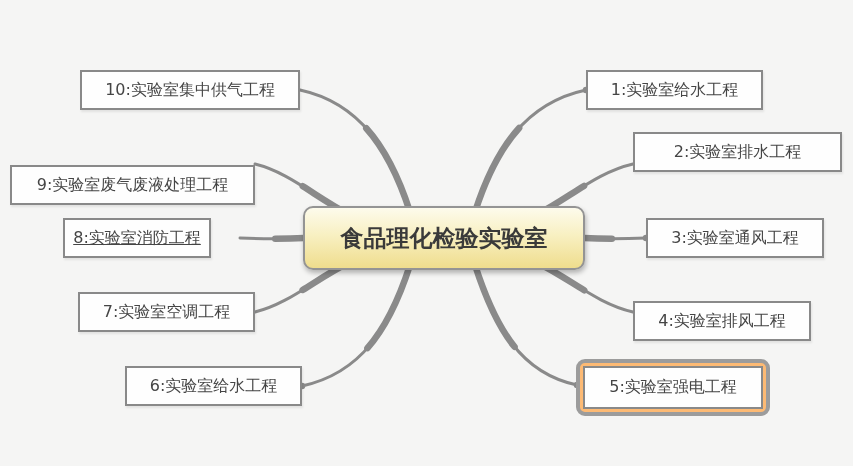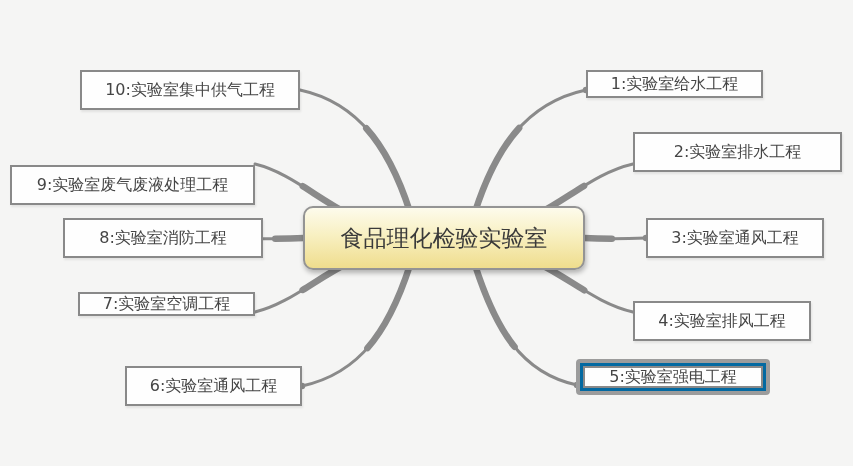--- a/index.html
+++ b/index.html
@@ -51,43 +51,43 @@
     left: 303px; top: 206px;
     width: 282px; height: 64px;
     display: flex;
     align-items: center;
     justify-content: center;
     box-sizing: border-box;
     border: 2px solid #949494;
     border-radius: 10px;
     background: linear-gradient(to bottom, #fdfbec 0%, #f8f0c2 45%, #efdd8d 100%);
     font-size: 23px;
-    font-weight: normal;
+    font-weight: bold;
     color: #3a3a3a;
     box-shadow: 1px 3px 5px rgba(0,0,0,0.28);
     white-space: nowrap;
   }
-  .node-1  { left: 586px; top: 70px;  width: 177px; height: 28px; }
+  .node-1  { left: 586px; top: 70px;  width: 177px; height: 40px; }
   .node-2  { left: 633px; top: 132px; width: 209px; height: 40px; }
   .node-3  { left: 646px; top: 218px; width: 178px; height: 40px; }
   .node-4  { left: 633px; top: 292px; width: 178px; height: 40px; margin-top: 9px; }
   .node-6  { left: 125px; top: 366px; width: 177px; height: 40px; }
-  .node-7  { left: 78px;  top: 292px; width: 177px; height: 24px; }
-  .node-8  { left: 63px;  top: 218px; width: 200px; height: 40px; }
+  .node-7  { left: 78px;  top: 292px; width: 177px; height: 40px; }
+  .node-8  { left: 63px;  top: 218px; width: 148px; height: 40px; text-decoration: underline; }
   .node-9  { left: 10px;  top: 144px; width: 245px; height: 40px; margin-top: 21px; }
   .node-10 { left: 80px;  top: 70px;  width: 220px; height: 40px; }
   
   .node-5-outer {
     position: absolute;
     left: 576px; top: 359px;
-    width: 194px; height: 36px;
+    width: 194px; height: 57px;
     box-sizing: border-box;
     border: 4px solid #9c9c9c;
-    border-radius: 4px;
-    background: #0369a1;
+    border-radius: 9px;
+    background: #fdba74;
     padding: 3px;
   }
   .node-5-inner {
     width: 100%; height: 100%;
     box-sizing: border-box;
     display: flex;
     align-items: center;
     justify-content: center;
     background: #fefefe;
     border: 2px solid #898989;
@@ -152,21 +152,21 @@
   <div class="node node-9">
     <span>9:实验室废气废液处理工程</span>
   </div>
   <div class="node node-8">
     <span>8:实验室消防工程</span>
   </div>
   <div class="node node-7">
     <span>7:实验室空调工程</span>
   </div>
   <div class="node node-6">
-    <span>6:实验室通风工程</span>
+    <span>6:实验室给水工程</span>
   </div>
 
   <div class="central">
     <span>食品理化检验实验室</span>
   </div>
 
   <div class="node node-1">
     <span>1:实验室给水工程</span>
   </div>
   <div class="node node-2">

